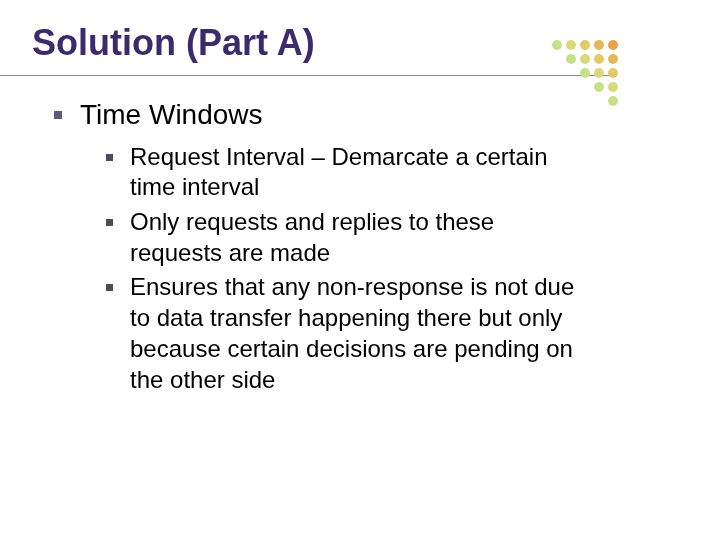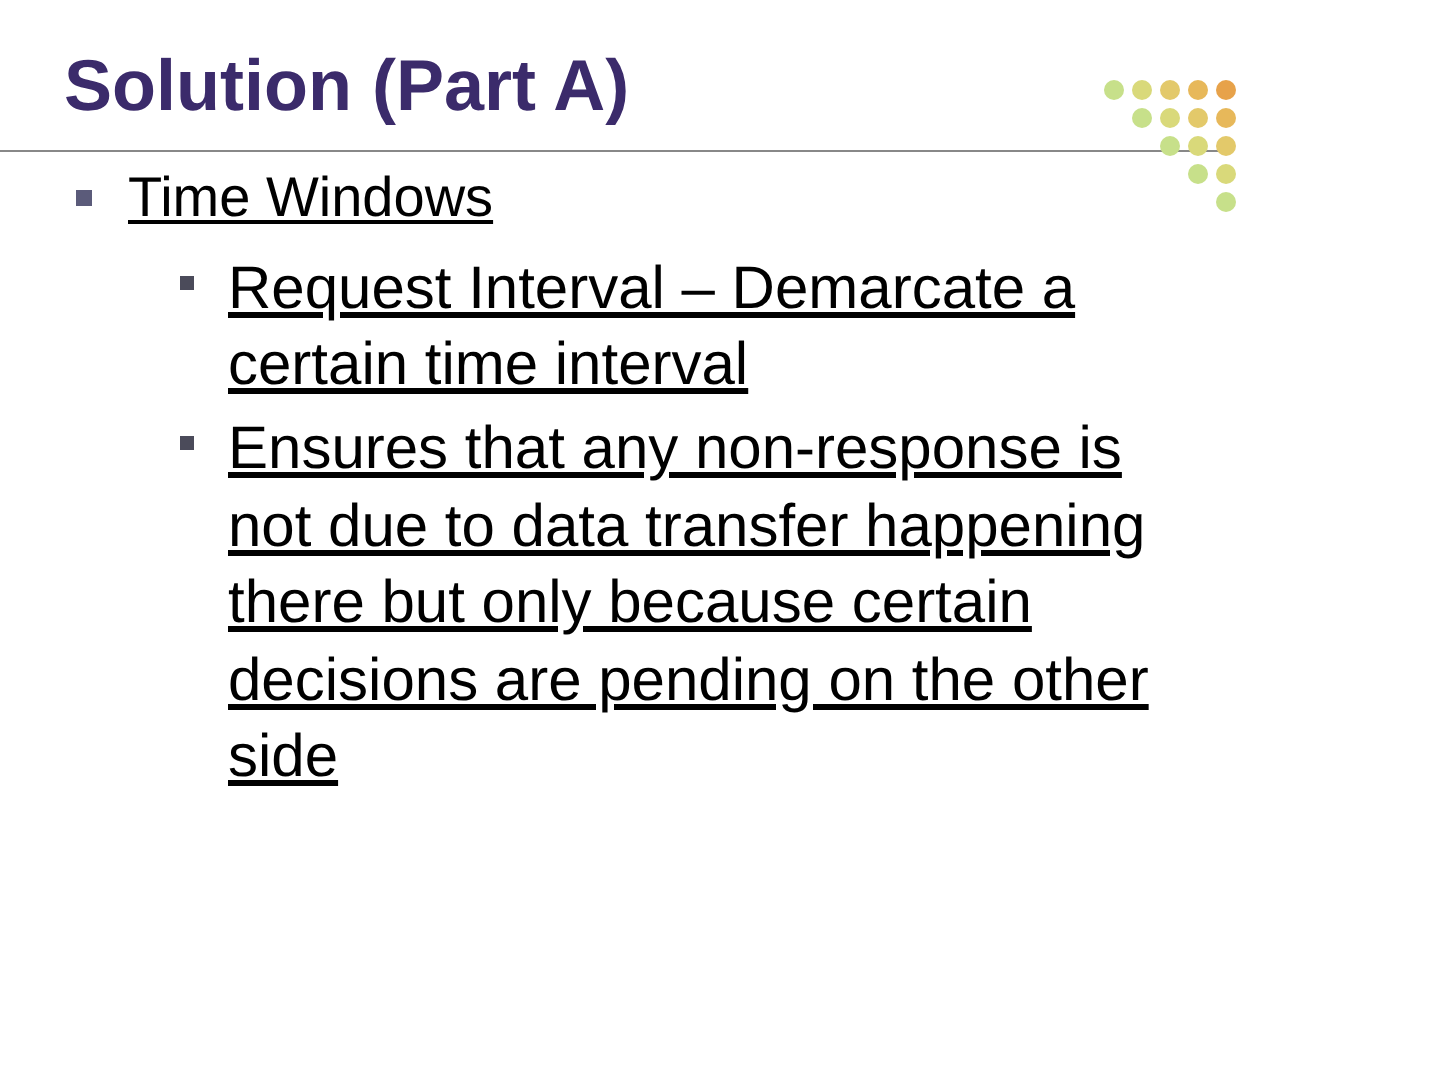--- a/index.html
+++ b/index.html
@@ -38,23 +38,22 @@
     background: #888;
   }
   .content {
     position: absolute;
     top: 82px;
     left: 34px;
     right: 60px;
   }
   ul.level1 {
     list-style: none;
-    margin: 0;
+    margin: 16px;
     padding: 0;
-    text-decoration: underline;
   }
   ul.level1 > li {
     position: relative;
     padding-left: 30px;
     font-size: 28px;
     line-height: 1.2;
     margin-bottom: 6px;
   }
   ul.level1 > li::before {
     content: "";
@@ -66,21 +65,21 @@
     background: #5b5b7a;
   }
   ul.level2 {
     list-style: none;
     margin: 10px 0 10px 0;
     padding: 0 0 0 24px;
   }
   ul.level2 > li {
     position: relative;
     padding-left: 26px;
-    font-size: 30px;
+    font-size: 24px;
     line-height: 1.28;
     margin-bottom: 4px;
   }
   ul.level2 > li::before {
     content: "";
     position: absolute;
     left: 2px;
     top: 12px;
     width: 7px;
     height: 7px;
@@ -129,20 +128,23 @@
 
   <div class="content">
     <ul class="level1">
       <li>
         <span>Time Windows</span>
         <ul class="level2">
           <li>
             <span>Request Interval – Demarcate a certain time interval</span>
           </li>
           <li>
+            <span>Only requests and replies to these requests are made</span>
+          </li>
+          <li>
             <span>Ensures that any non-response is not due to data transfer happening there but only because certain decisions are pending on the other side</span>
           </li>
         </ul>
       </li>
     </ul>
   </div>
 
 </div>
 
 </body></html>

